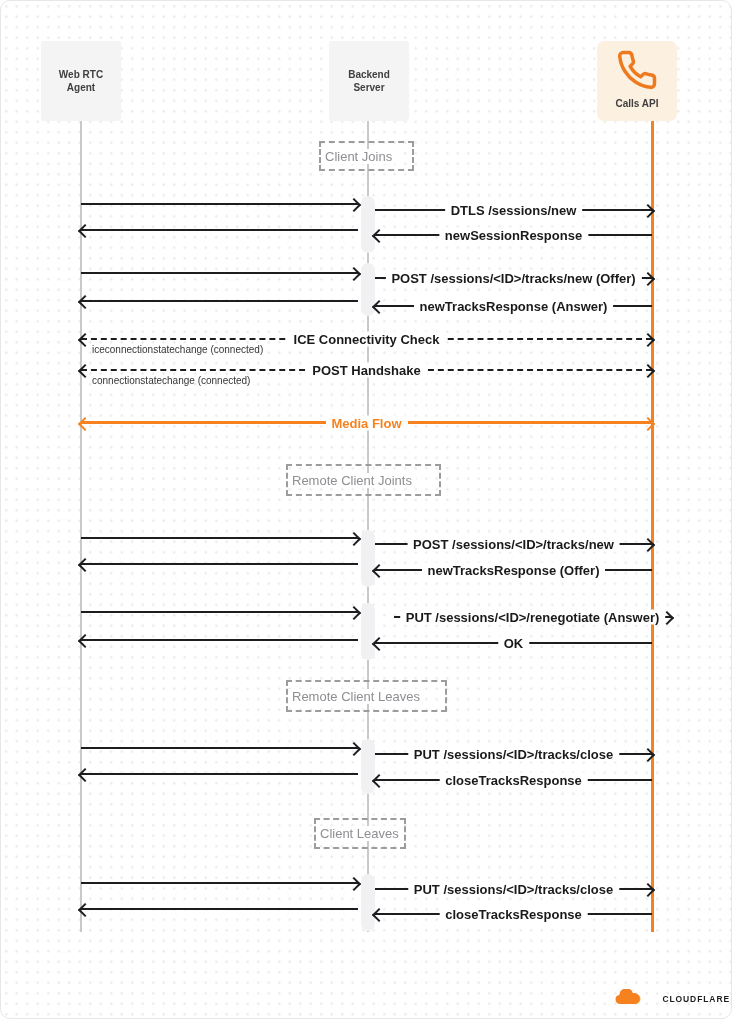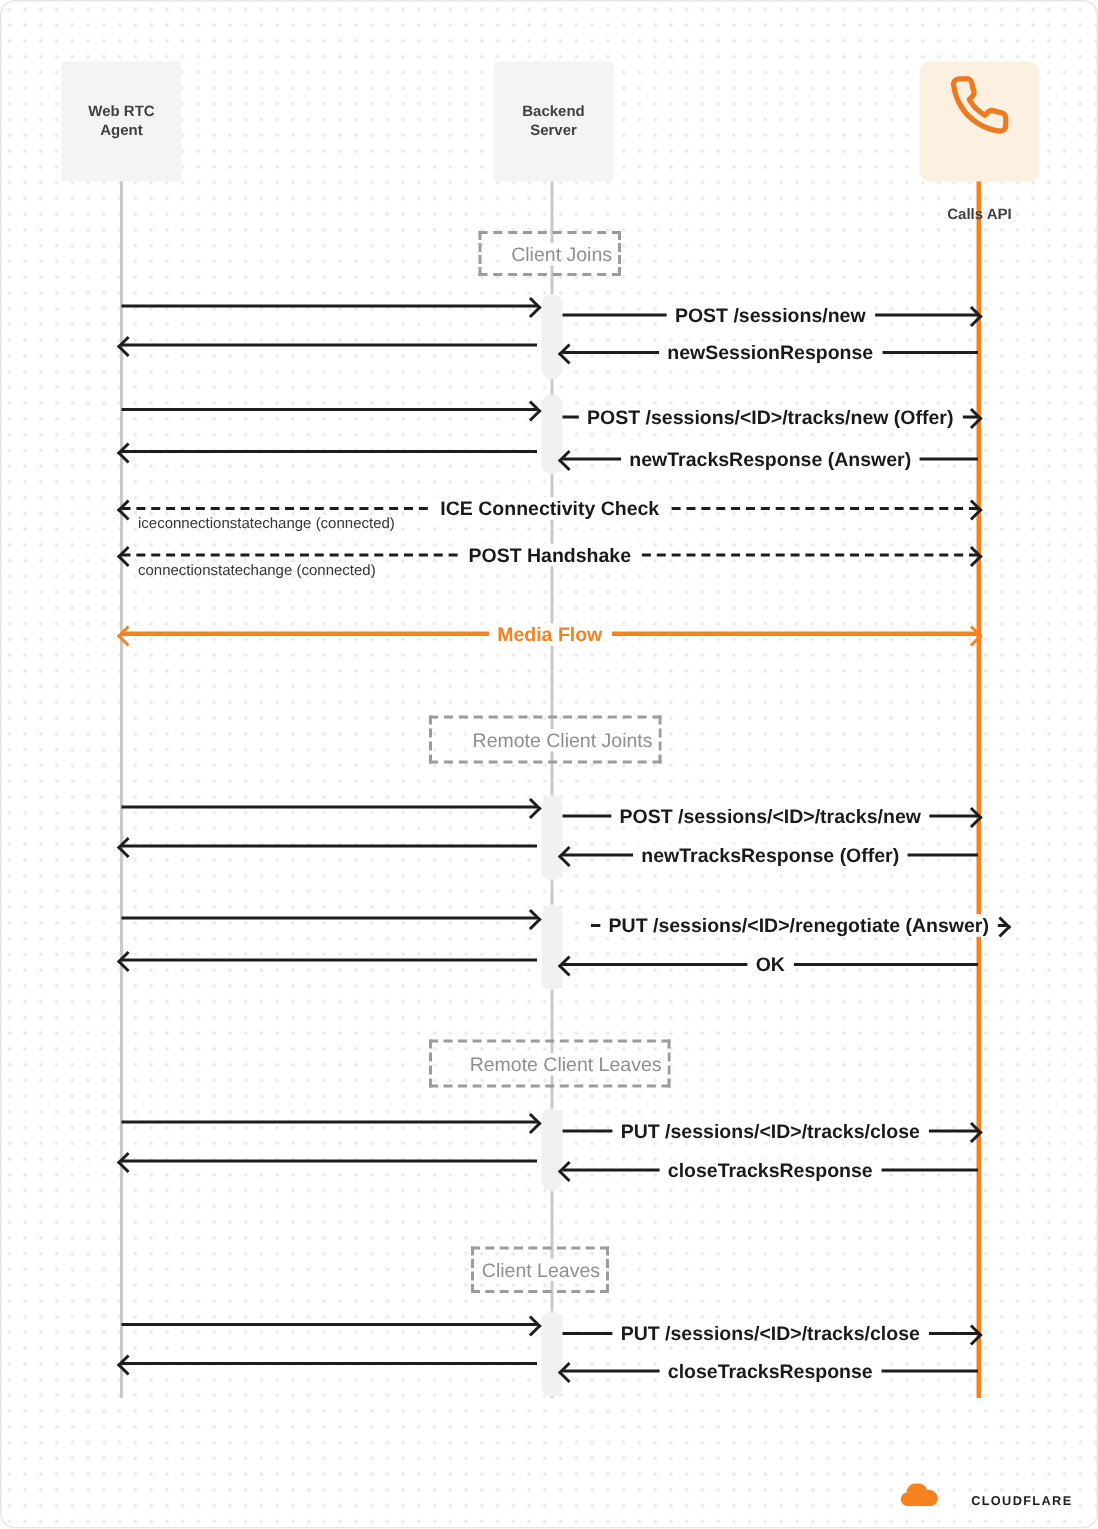--- a/index.html
+++ b/index.html
@@ -21,21 +21,21 @@
   .actor.calls {
     background:#fcf0e1; border-radius:7px; flex-direction:column;
     justify-content:flex-start; padding-top:8px;
   }
   .actor.calls .alabel { margin-top:3px; }
   .lifeline { position:absolute; top:119px; height:812px; width:2px; background:#c9c9cb; z-index:1; }
   .lifeline.orange { background:#f6821f; width:2.5px; }
   .activation { position:absolute; left:360px; width:14px; background:#f1f1f3; border-radius:7px; z-index:2; }
   .section {
     position:absolute; border:2px dashed #9c9c9e; z-index:3;
-    display:flex; align-items:center; justify-content:flex-end; box-sizing:border-box;margin-top:13px;
+    display:flex; align-items:center; justify-content:flex-start; box-sizing:border-box;
   }
   .section span {
     background:#fff; padding:0 4px; color:#8e8e93; font-size:13px; white-space:nowrap;
   }
   .msg { position:absolute; height:0; border-top:2.5px solid; color:#1d1d1f; z-index:4; }
   .msg.dashed { border-top-style:dashed;text-align:center; }
   .msg.orange { color:#f6821f; border-top-width:3px; }
   .msg.r::after, .msg.bi::after {
     content:""; position:absolute; right:-1px; top:-5.4px; width:8px; height:8px;
     border-top:2.6px solid currentColor; border-right:2.6px solid currentColor;
@@ -53,21 +53,21 @@
   }
   .msg.orange .mlbl { color:#f6821f; }
   .note {
     position:absolute; left:11px; top:3.5px; white-space:nowrap;
     font-size:10px; font-weight:400; color:#353537;
   }
   .footer-title {
     position:absolute; left:14px; top:986px; font-weight:700; font-size:17.5px;
     color:#26282b; letter-spacing:0.2px; z-index:5;
   }
-  .brand { position:absolute; right:16px; top:988px; display:flex; align-items:center; gap:20px; z-index:5; }
+  .brand { position:absolute; right:1px; top:988px; display:flex; align-items:center; gap:20px; z-index:5; }
   .brand .word { font-weight:700; font-size:8.5px; letter-spacing:0.9px; color:#1d1d1f; }
 </style>
 </head>
 <body>
 
 <div class="canvas">
 
   <div class="lifeline" style="left:79px;"></div>
   <div class="lifeline" style="left:366px;"></div>
   <div class="lifeline orange" style="left:650px;"></div>
@@ -78,21 +78,21 @@
   <div class="activation" style="top:602px;height:57px;"></div>
   <div class="activation" style="top:738px;height:55px;"></div>
   <div class="activation" style="top:873px;height:57px;"></div>
 
   <div class="actor" style="left:40px;">
     <span class="alabel">Web RTC Agent</span>
   </div>
   <div class="actor" style="left:328px;">
     <span class="alabel">Backend Server</span>
   </div>
-  <div class="actor calls" style="left:612px;gap:39px;">
+  <div class="actor calls" style="left:596px;">
     <span>
       <svg width="42" height="42" viewBox="0 0 24 24" fill="none" stroke="#ee7a1f" stroke-width="2" stroke-linecap="round" stroke-linejoin="round">
         <path d="M22 16.92v3a2 2 0 0 1-2.18 2 19.79 19.79 0 0 1-8.63-3.07 19.5 19.5 0 0 1-6-6 19.79 19.79 0 0 1-3.07-8.67A2 2 0 0 1 4.11 2h3a2 2 0 0 1 2 1.72 12.84 12.84 0 0 0 .7 2.81 2 2 0 0 1-.45 2.11L8.09 9.91a16 16 0 0 0 6 6l1.27-1.27a2 2 0 0 1 2.11-.45 12.84 12.84 0 0 0 2.81.7A2 2 0 0 1 22 16.92z"></path>
       </svg>
     </span>
     <span class="alabel">Calls API</span>
   </div>
 
   <div class="section" style="left:318px;top:140px;width:95px;height:30px;">
     <span>Client Joins</span>
@@ -102,21 +102,21 @@
   </div>
   <div class="section" style="left:285px;top:679px;width:161px;height:32px;">
     <span>Remote Client Leaves</span>
   </div>
   <div class="section" style="left:313px;top:817px;width:92px;height:31px;">
     <span>Client Leaves</span>
   </div>
 
   <div class="msg r" style="left:80px;top:202px;width:277px;"></div>
   <div class="msg r" style="left:374px;top:208px;width:277px;">
-    <span class="mlbl">POST /sessions/new</span>
+    <span class="mlbl">DTLS /sessions/new</span>
   </div>
   <div class="msg l" style="left:80px;top:228px;width:277px;"></div>
   <div class="msg l" style="left:374px;top:233px;width:277px;">
     <span class="mlbl">newSessionResponse</span>
   </div>
 
   <div class="msg r" style="left:80px;top:271px;width:277px;"></div>
   <div class="msg r" style="left:374px;top:276px;width:277px;">
     <span class="mlbl">POST /sessions/&lt;ID&gt;/tracks/new (Offer)</span>
   </div>

